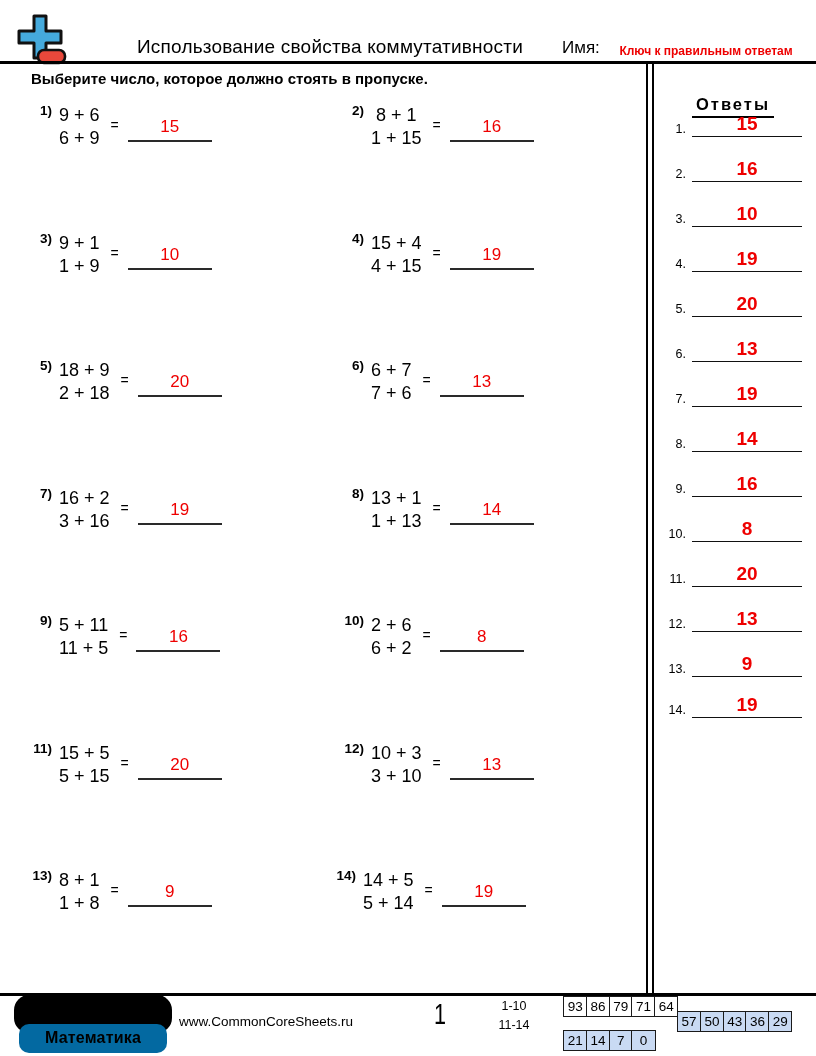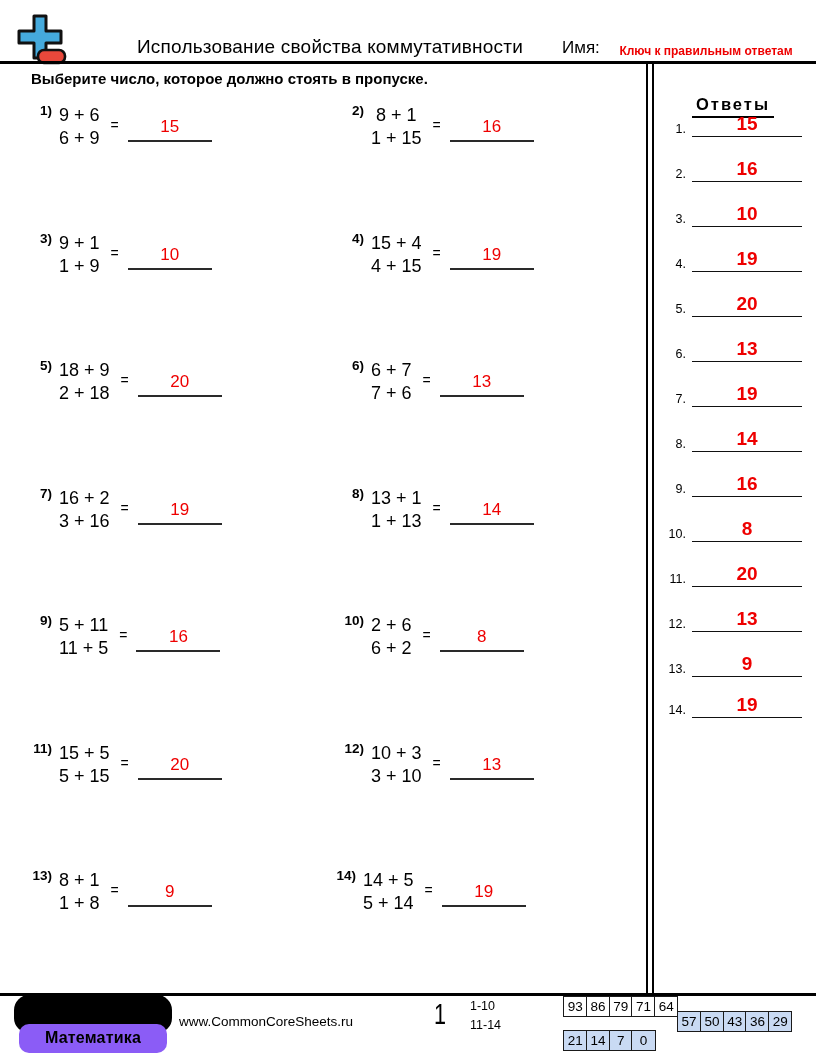--- a/index.html
+++ b/index.html
@@ -36,29 +36,29 @@
   .ans-row{position:absolute; left:660px; width:142px; height:26px;
            display:flex; align-items:flex-end;}
   .ans-num{font-size:12.5px; width:26px; text-align:right; flex:none; padding-bottom:1px;}
   .ans-blank{flex:1; margin-left:6px; border-bottom:1.6px solid #111;
              text-align:center; color:var(--red); font-size:19px; font-weight:bold;
              padding-bottom:1px; line-height:22px;}
   
   .footer-rule{position:absolute; left:0; top:993px; width:816px; height:2.5px; background:#000;}
   .brand{position:absolute; left:14px; top:995px; width:158px; height:38px;
          background:#000; border-radius:15px; display:flex; align-items:center; justify-content:center;}
-  .brand-inner{width:148px; height:29px; background:#8b5cf6; border-radius:10px;
+  .brand-inner{width:148px; height:29px; background:#0369a1; border-radius:10px;
                display:flex; align-items:center; justify-content:center;
                font-size:16px; font-weight:bold; letter-spacing:.2px;margin-top:48px;}
   .website{position:absolute; left:179px; top:1014px; font-size:13.5px;}
   .page-num{position:absolute; left:400px; top:997px; width:80px; text-align:center;
             font-size:30px; font-weight:400; transform:scaleX(.72);}
   .score-table{position:absolute; left:470px; top:996px;}
   .score-row{display:flex; align-items:center; height:20.5px;}
-  .score-label{width:88px; text-align:left; font-size:12.5px; padding-right:5px; flex:none;}
+  .score-label{width:88px; text-align:center; font-size:12.5px; padding-right:5px; flex:none;}
   .cell{box-sizing:border-box; width:24.3px; height:20.5px; margin-left:-1.5px;
         border:1.5px solid #1a1a1a; display:flex; align-items:center; justify-content:center;
         font-size:13.5px; background:#fff;}
   .cell.first{margin-left:0;}
   .cell.shaded{background:var(--blue);margin-top:30px;}
   :root{--red:#ee0000; --blue:#c9daf3;}
 </style>
 </head>
 <body>
 

